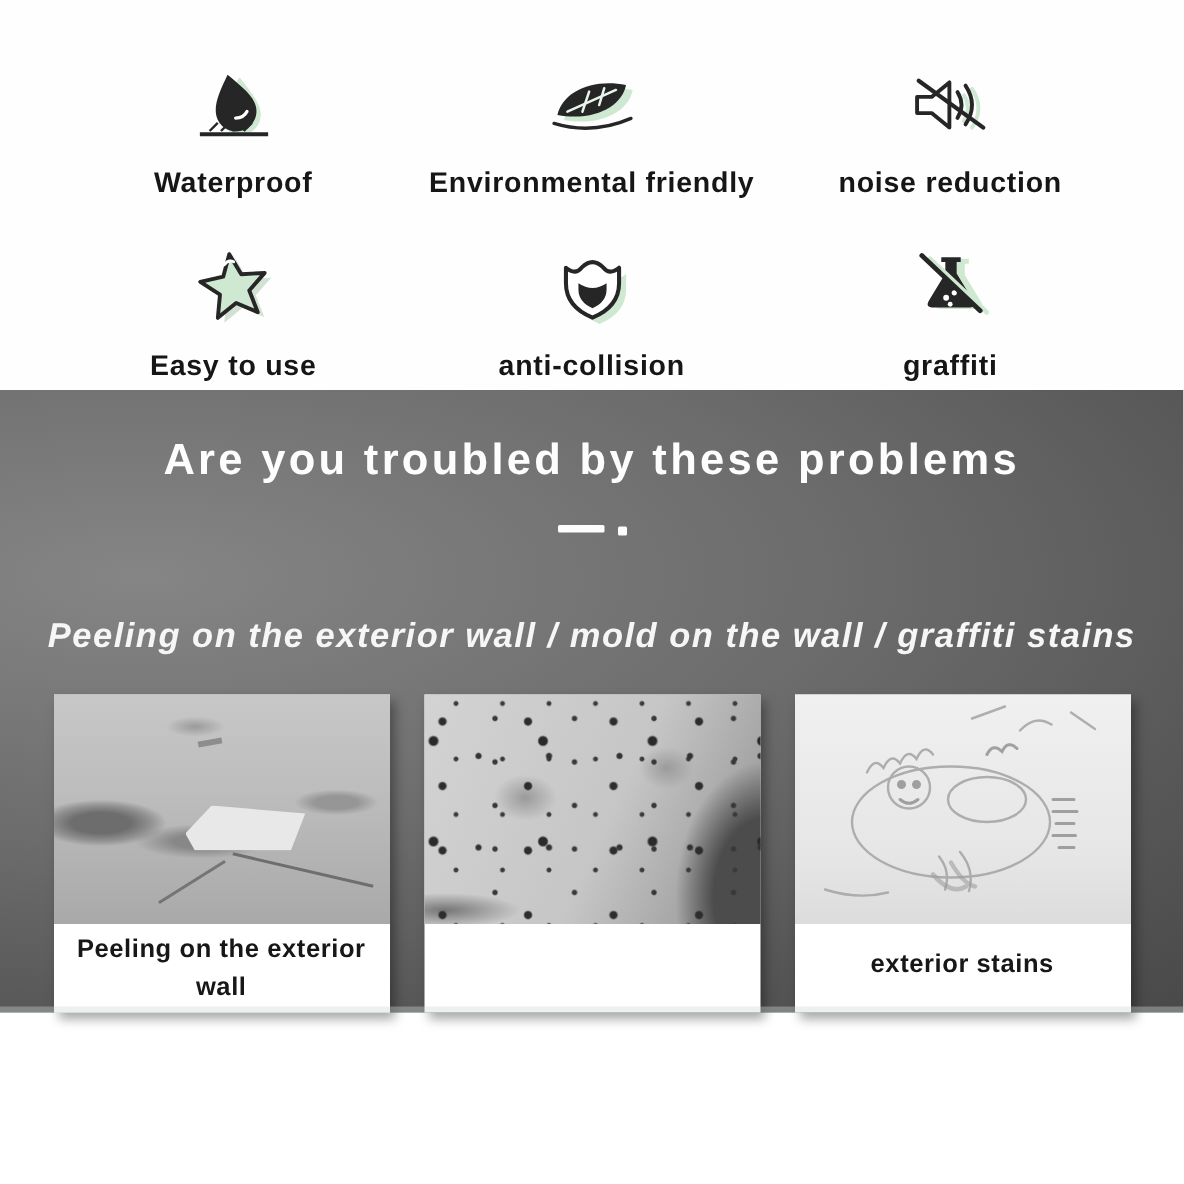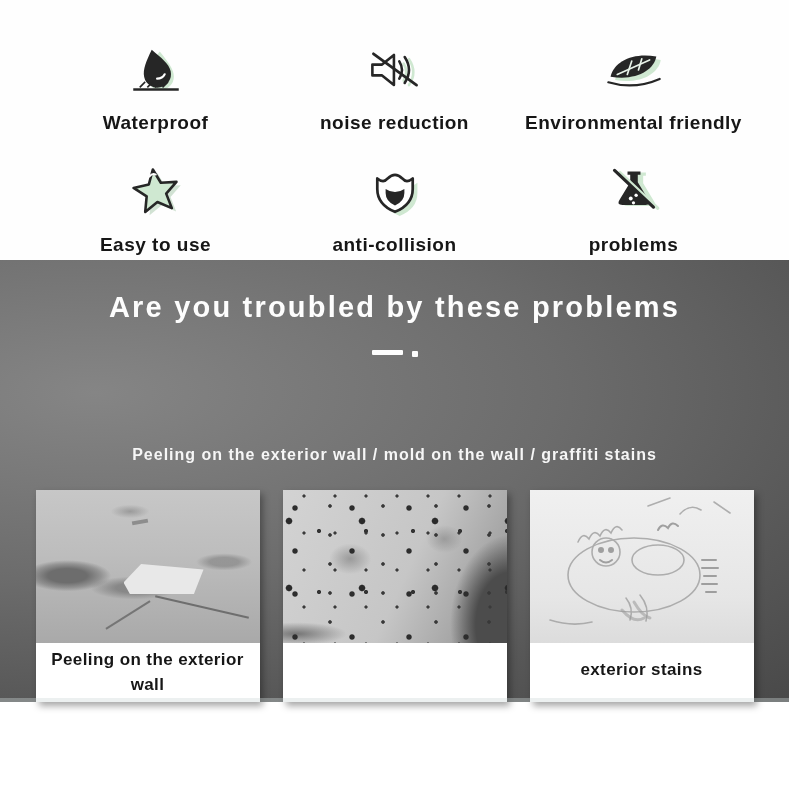--- a/index.html
+++ b/index.html
@@ -33,22 +33,22 @@
     background:rgba(205,215,215,.38);
   }
   .problems-title{
     margin:0;font-size:29px;font-weight:bold;letter-spacing:2.2px;
     line-height:30px;color:#fdfdfd;
   }
   .divider{margin-top:27px;height:7px;display:flex;align-items:center;justify-content:center;gap:9px;}
   .divider-dash{width:31px;height:5px;background:#fdfdfd;border-radius:1px;display:inline-block;}
   .divider-dot{width:6px;height:6px;background:#fdfdfd;border-radius:1px;display:inline-block;margin-top:3px;}
   .problems-subtitle{
-    margin-top:90px;font-size:16px;font-weight:bold;letter-spacing:1px;
-    color:#f6f6f6;white-space:nowrap;
+    margin-top:54px;font-size:23px;font-weight:bold;letter-spacing:1px;
+    color:#f6f6f6;white-space:nowrap;font-style:italic;
   }
 
   
   .cards{margin-top:26px;display:flex;justify-content:center;gap:23px;padding:0 34px;border-radius:24px;}
   .card{
     width:224px;background:#ffffff;box-shadow:3px 4px 7px rgba(0,0,0,.35);
     display:flex;flex-direction:column;
   }
   .photo{position:relative;width:224px;height:153px;overflow:hidden;}
   .caption{
@@ -115,50 +115,50 @@
             <line x1="23" y1="40" x2="28" y2="35"></line>
             <line x1="30" y1="40" x2="35" y2="35"></line>
           </g>
         </svg>
       </span>
       <span class="label">Waterproof</span>
     </div>
 
     <div class="feature">
       <span class="iconwrap">
-        <svg width="56" height="48" viewBox="0 0 52 44">
-          <g stroke="#cfe8d1" stroke-width="2.4" fill="none" stroke-linecap="round" transform="translate(4,2)">
-            <path d="M30 14 q5 8 0 16"></path>
-            <path d="M35 10 q8 12 0 24"></path>
-          </g>
-          <path d="M5 17 h9 l11 -9 v28 l-11 -9 H5 Z" stroke="#262626" stroke-width="2.4" fill="none" stroke-linejoin="round"></path>
-          <g stroke="#262626" stroke-width="2.4" fill="none" stroke-linecap="round">
-            <path d="M30 14 q5 8 0 16"></path>
-            <path d="M35 10 q8 12 0 24"></path>
-          </g>
-          <line x1="6" y1="7" x2="46" y2="36" stroke="#262626" stroke-width="2.6" stroke-linecap="round"></line>
-        </svg>
-      </span>
-      <span class="label">noise reduction</span>
-    </div>
-
-    <div class="feature">
-      <span class="iconwrap">
         <svg width="58" height="46" viewBox="0 0 52 40">
           <path d="M5 26 C8 12 26 4 46 8 C44 20 28 30 5 26 Z" fill="#cfe8d1" transform="translate(4,3)"></path>
           <path d="M5 26 C8 12 26 4 46 8 C44 20 28 30 5 26 Z" fill="#262626"></path>
           <g stroke="#e9f4ea" stroke-width="1.5" fill="none" stroke-linecap="round">
             <path d="M11 24 L40 11"></path>
             <path d="M20 24 L24 12"></path>
             <path d="M30 20 L33 10"></path>
           </g>
           <path d="M3 31 Q26 38 49 28" stroke="#262626" stroke-width="2" fill="none" stroke-linecap="round"></path>
         </svg>
       </span>
       <span class="label">Environmental friendly</span>
+    </div>
+
+    <div class="feature">
+      <span class="iconwrap">
+        <svg width="56" height="48" viewBox="0 0 52 44">
+          <g stroke="#cfe8d1" stroke-width="2.4" fill="none" stroke-linecap="round" transform="translate(4,2)">
+            <path d="M30 14 q5 8 0 16"></path>
+            <path d="M35 10 q8 12 0 24"></path>
+          </g>
+          <path d="M5 17 h9 l11 -9 v28 l-11 -9 H5 Z" stroke="#262626" stroke-width="2.4" fill="none" stroke-linejoin="round"></path>
+          <g stroke="#262626" stroke-width="2.4" fill="none" stroke-linecap="round">
+            <path d="M30 14 q5 8 0 16"></path>
+            <path d="M35 10 q8 12 0 24"></path>
+          </g>
+          <line x1="6" y1="7" x2="46" y2="36" stroke="#262626" stroke-width="2.6" stroke-linecap="round"></line>
+        </svg>
+      </span>
+      <span class="label">noise reduction</span>
     </div>
 
     <div class="feature">
       <span class="iconwrap">
         <svg width="56" height="52" viewBox="0 0 50 48">
           <path d="M25 3 l5.6 13.2 14.4 1.2 -10.9 9.4 3.3 14 -12.4 -7.5 -12.4 7.5 3.3 -14 -10.9 -9.4 14.4 -1.2 Z" fill="#b9d2bc" opacity=".65" transform="translate(4,3) rotate(-8 25 24)"></path>
           <path d="M25 3 l5.6 13.2 14.4 1.2 -10.9 9.4 3.3 14 -12.4 -7.5 -12.4 7.5 3.3 -14 -10.9 -9.4 14.4 -1.2 Z" fill="#cfe8d1" stroke="#262626" stroke-width="2.4" stroke-linejoin="round" transform="rotate(-8 25 24)"></path>
           <path d="M21 9 q3 -3 6 -1" stroke="#ffffff" stroke-width="1.8" fill="none" stroke-linecap="round" transform="rotate(-8 25 24)"></path>
         </svg>
       </span>
@@ -181,21 +181,21 @@
         <svg width="54" height="50" viewBox="0 0 50 46">
           <path d="M19 4 h12 v3 h-2.5 v7 l10 16.5 q2.8 4.5 -2.8 4.5 H14.3 q-5.6 0 -2.8 -4.5 l10 -16.5 V7 H19 Z" fill="#cfe8d1" transform="translate(5,1)"></path>
           <path d="M19 4 h12 v3 h-2.5 v7 l10 16.5 q2.8 4.5 -2.8 4.5 H14.3 q-5.6 0 -2.8 -4.5 l10 -16.5 V7 H19 Z" fill="#262626"></path>
           <circle cx="22" cy="29" r="1.8" fill="#ffffff"></circle>
           <circle cx="27" cy="26" r="1.6" fill="#ffffff"></circle>
           <circle cx="24.5" cy="33" r="1.5" fill="#ffffff"></circle>
           <line x1="9" y1="4" x2="44" y2="37" stroke="#cfe8d1" stroke-width="3" stroke-linecap="round" transform="translate(3,1)"></line>
           <line x1="7" y1="3" x2="43" y2="37" stroke="#262626" stroke-width="3" stroke-linecap="round"></line>
         </svg>
       </span>
-      <span class="label">problems</span>
+      <span class="label">graffiti</span>
     </div>
   </div>
 
   <div class="problems">
 
     <h2 class="problems-title">Are you troubled by these problems</h2>
 
     <div class="divider">
       <span class="divider-dash"></span>
       <span class="divider-dot"></span>

